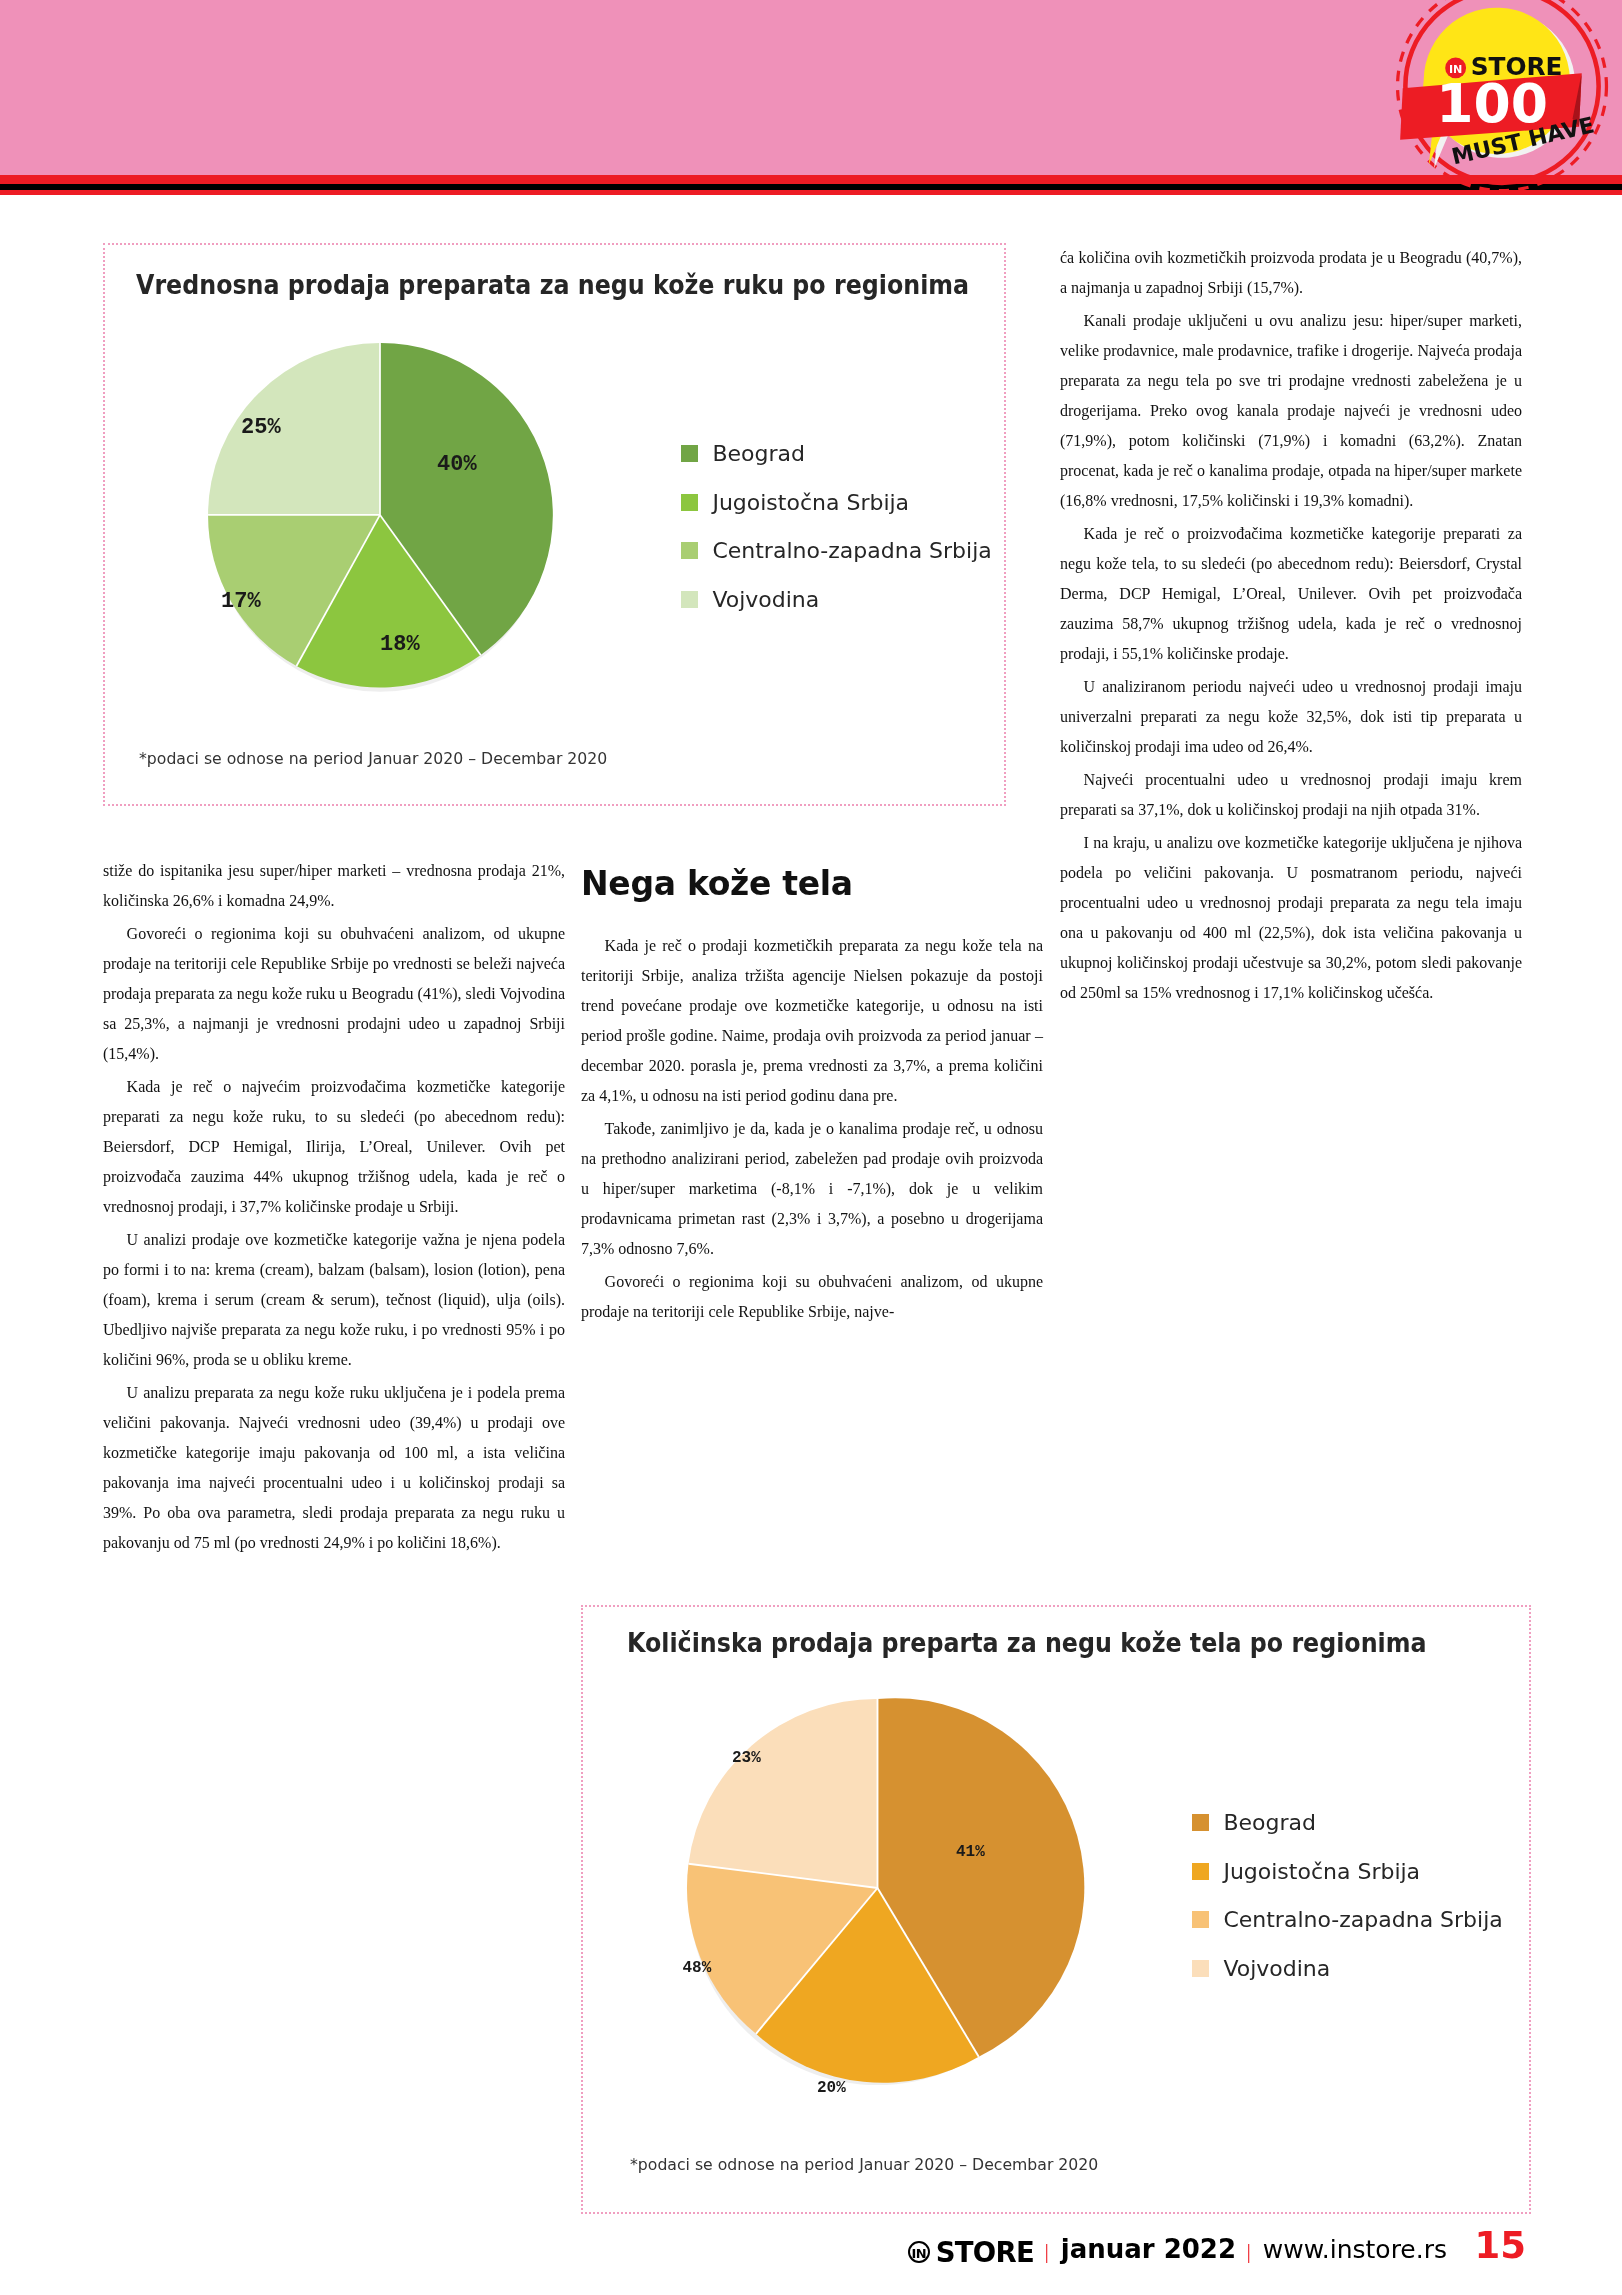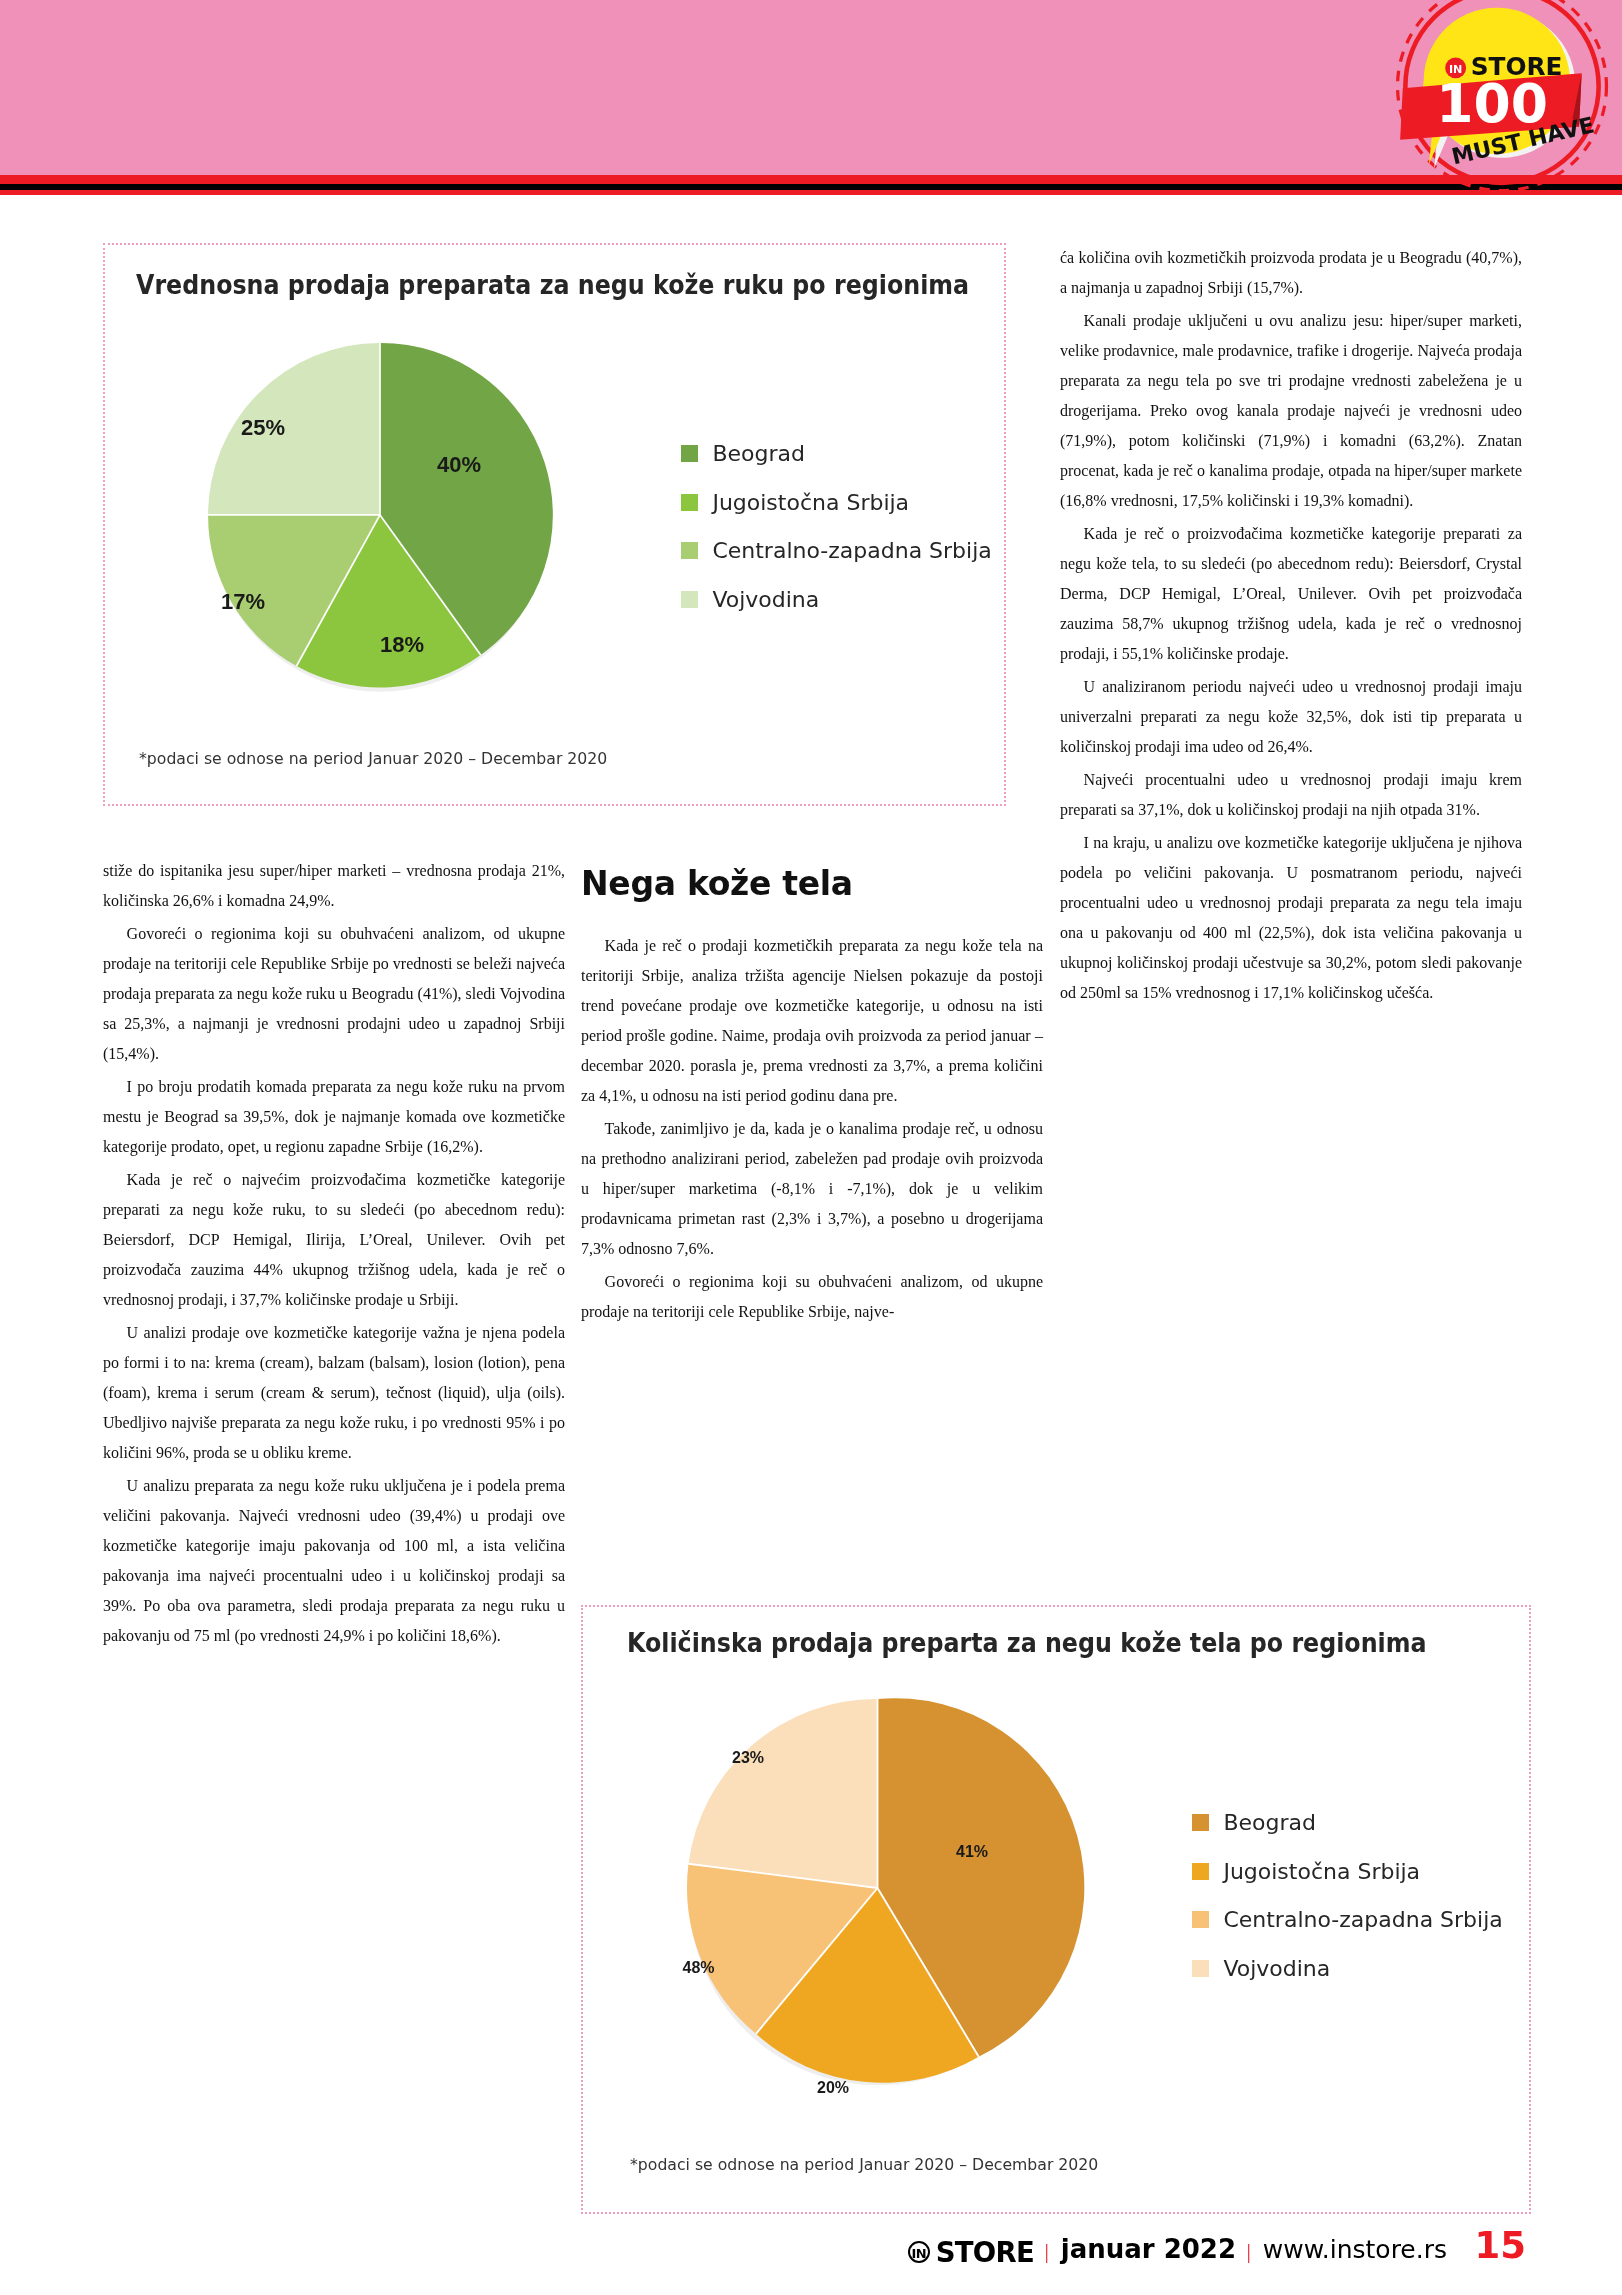--- a/index.html
+++ b/index.html
@@ -60,21 +60,21 @@
   .chart2 .chart-title{font-size:27px;left:44px;top:19.6px;transform:scaleX(0.88);}
 
   .pie-wrap{position:absolute;}
   .chart1 .pie-wrap{left:72px;top:71px;width:406px;height:393px;}
   .chart2 .pie-wrap{left:72px;top:65px;width:445px;height:432px;}
 
   .pie-wrap svg{display:block;width:100%;height:100%;}
 
   .pielabel{
     position:absolute;
-    font-family:Liberation Sans, sans-serif;
+    font-family:Liberation Mono, monospace;
     font-weight:bold;
     font-size:22px;
     color:#1a1a1a;
     white-space:nowrap;
   }
   .chart2 .pielabel{font-size:16px;}
 
   .legend{position:absolute;}
   .chart1 .legend{left:576px;top:196px;}
   .chart2 .legend{left:609px;top:203px;}
@@ -238,21 +238,20 @@
         <span class="legend-label">Vojvodina</span>
       </div>
     </div>
 
     <div class="chart-note">*podaci se odnose na period Januar 2020 – Decembar 2020</div>
   </div>
 
   <div class="col col1" style="top:661px;">
     <p class="body">stiže do ispitanika jesu super/hiper marketi – vrednosna prodaja 21%, količinska 26,6% i komadna 24,9%.</p>
     <p class="body indent">Govoreći o regionima koji su obuhvaćeni analizom, od ukupne prodaje na teritoriji cele Republike Srbije po vrednosti se beleži najveća prodaja preparata za negu kože ruku u Beogradu (41%), sledi Vojvodina sa 25,3%, a najmanji je vrednosni prodajni udeo u zapadnoj Srbiji (15,4%).</p>
-    <p class="body indent">I po broju prodatih komada preparata za negu kože ruku na prvom mestu je Beograd sa 39,5%, dok je najmanje komada ove kozmetičke kategorije prodato, opet, u regionu zapadne Srbije (16,2%).</p>
     <p class="body indent">Kada je reč o najvećim proizvođačima kozmetičke kategorije preparati za negu kože ruku, to su sledeći (po abecednom redu): Beiersdorf, DCP Hemigal, Ilirija, L’Oreal, Unilever. Ovih pet proizvođača zauzima 44% ukupnog tržišnog udela, kada je reč o vrednosnoj prodaji, i 37,7% količinske prodaje u Srbiji.</p>
     <p class="body indent">U analizi prodaje ove kozmetičke kategorije važna je njena podela po formi i to na: krema (cream), balzam (balsam), losion (lotion), pena (foam), krema i serum (cream &amp; serum), tečnost (liquid), ulja (oils). Ubedljivo najviše preparata za negu kože ruku, i po vrednosti 95% i po količini 96%, proda se u obliku kreme.</p>
     <p class="body indent">U analizu preparata za negu kože ruku uključena je i podela prema veličini pakovanja. Najveći vrednosni udeo (39,4%) u prodaji ove kozmetičke kategorije imaju pakovanja od 100 ml, a ista veličina pakovanja ima najveći procentualni udeo i u količinskoj prodaji sa 39%. Po oba ova parametra, sledi prodaja preparata za negu ruku u pakovanju od 75 ml (po vrednosti 24,9% i po količini 18,6%).</p>
   </div>
 
   <div class="col col2" style="top:654px;">
     <h2 class="subhead">Nega kože tela</h2>
     <p class="body indent">Kada je reč o prodaji kozmetičkih preparata za negu kože tela na teritoriji Srbije, analiza tržišta agencije Nielsen pokazuje da postoji trend povećane prodaje ove kozmetičke kategorije, u odnosu na isti period prošle godine. Naime, prodaja ovih proizvoda za period januar –decembar 2020. porasla je, prema vrednosti za 3,7%, a prema količini za 4,1%, u odnosu na isti period godinu dana pre.</p>
     <p class="body indent">Takođe, zanimljivo je da, kada je o kanalima prodaje reč, u odnosu na prethodno analizirani period, zabeležen pad prodaje ovih proizvoda u hiper/super marketima (-8,1% i -7,1%), dok je u  velikim prodavnicama primetan rast (2,3% i 3,7%), a posebno u drogerijama 7,3% odnosno 7,6%.</p>
     <p class="body indent">Govoreći o regionima koji su obuhvaćeni analizom, od ukupne prodaje na teritoriji cele Republike Srbije, najve-</p>

